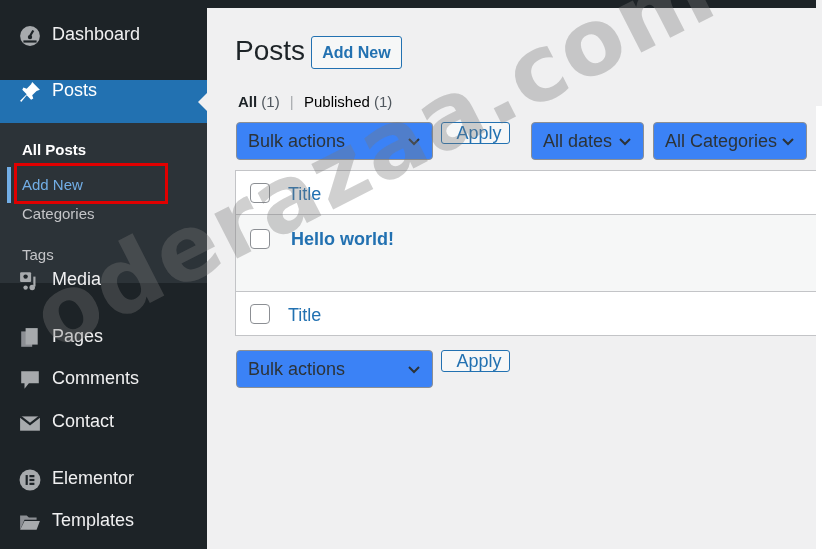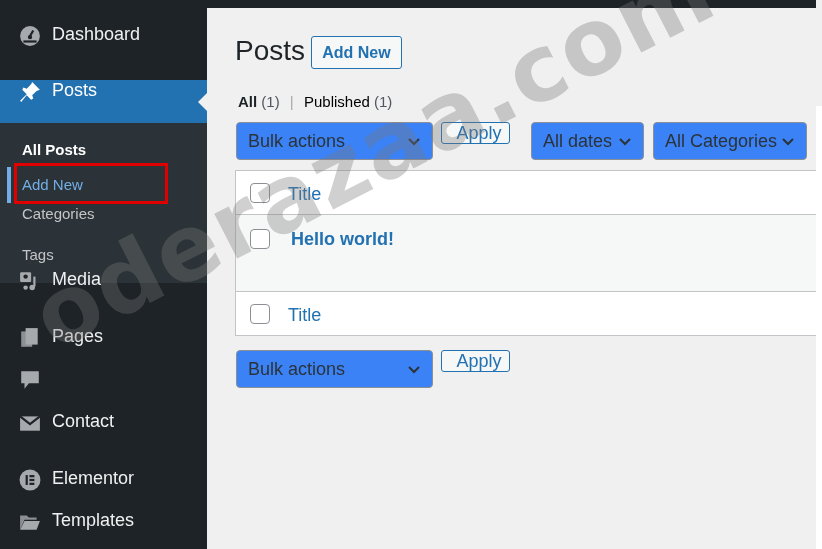--- a/index.html
+++ b/index.html
@@ -112,20 +112,21 @@
     </span>
     <span>Pages</span>
   </div>
 
   <div class="menu-item" style="top:368px">
     <span class="icon">
       <svg width="22" height="22" viewBox="0 0 20 20">
           <path d="M2 2 H18 V13 H9 L5 18 V13 H2 Z" fill="#a7aaad"></path>
         </svg>
     </span>
+    <span>Comments</span>
   </div>
 
   <div class="menu-item" style="top:411px">
     <span class="icon">
       <svg width="22" height="22" viewBox="0 0 20 20">
           <rect x="1" y="4" width="18" height="13" fill="#a7aaad"></rect>
           <path d="M1 4 L10 11 L19 4" stroke="#1d2327" stroke-width="2" fill="none"></path>
         </svg>
     </span>
     <span>Contact</span>

